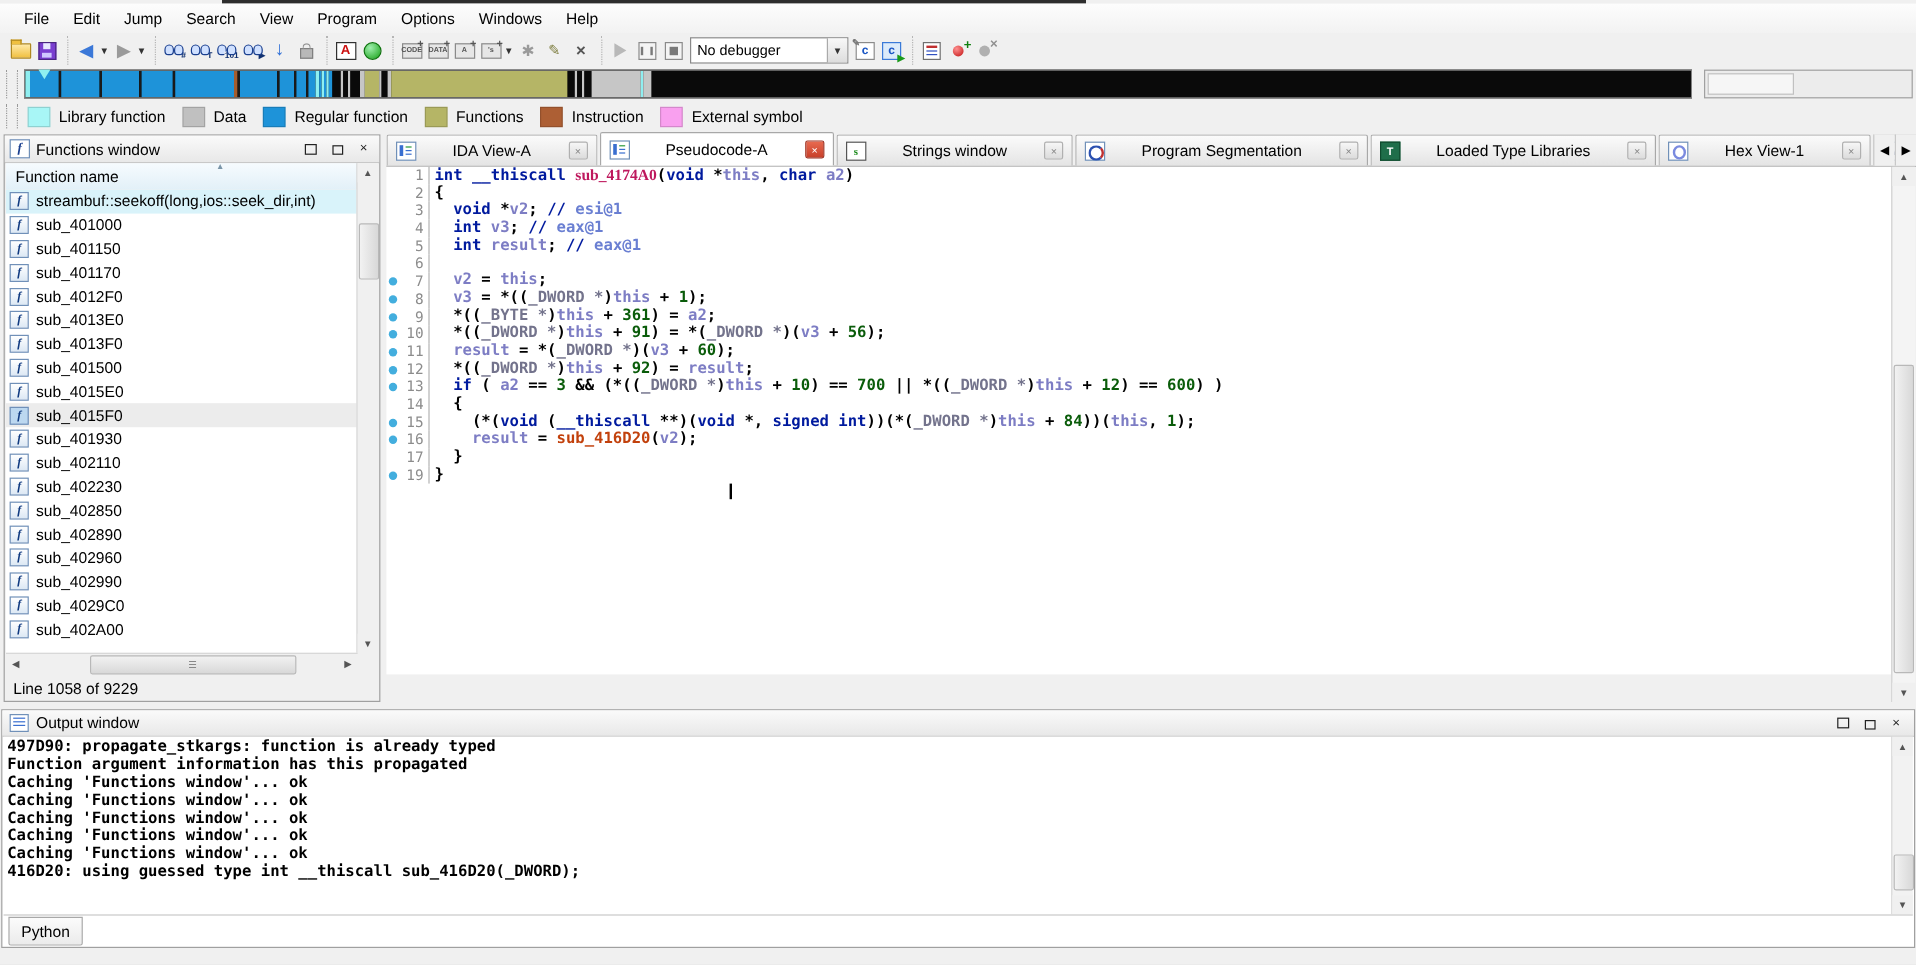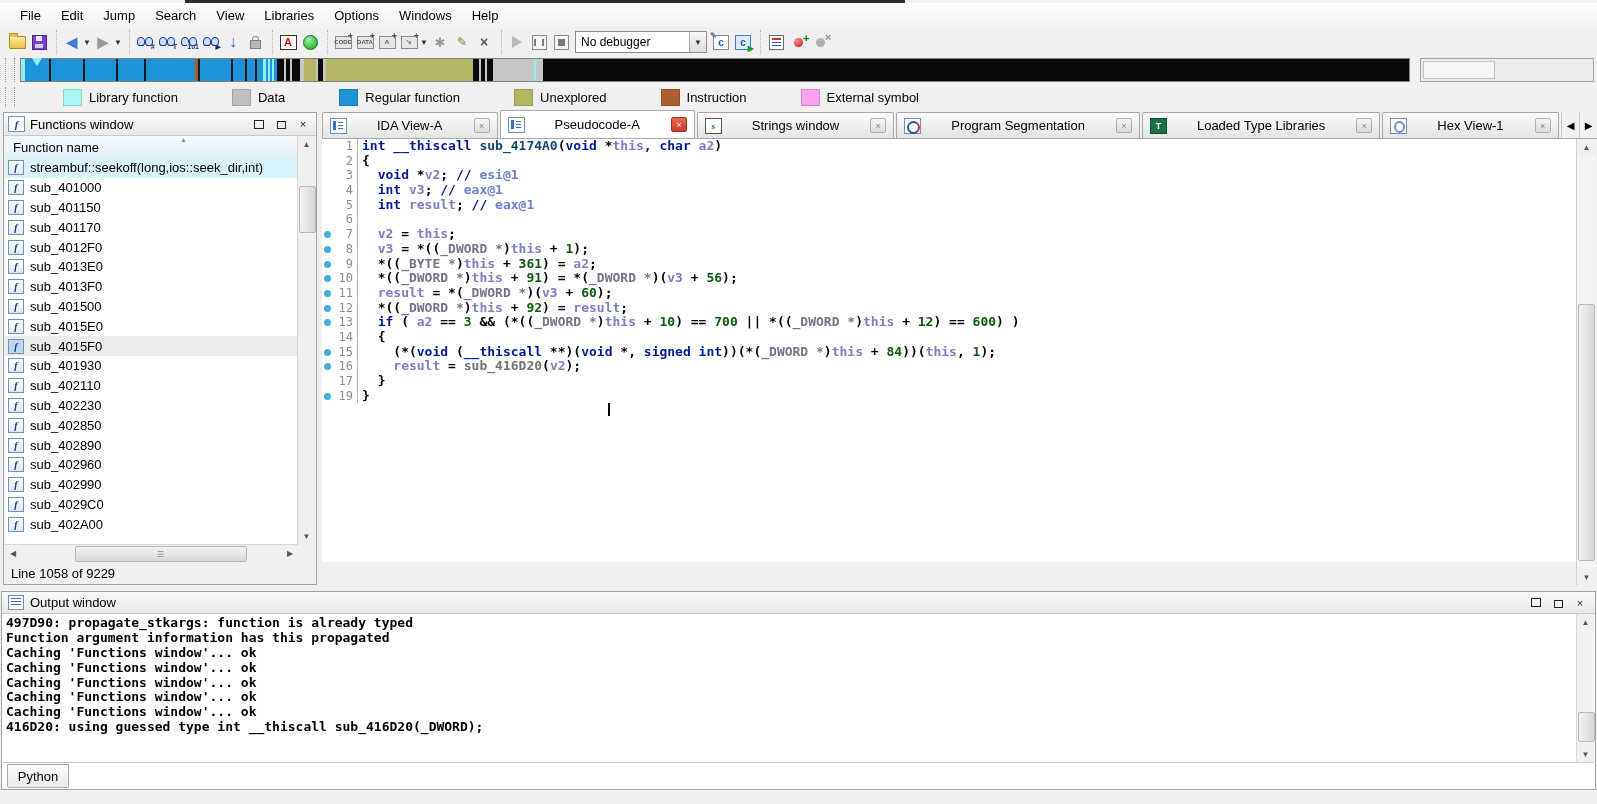--- a/index.html
+++ b/index.html
@@ -57,21 +57,21 @@
   .band-row{position:absolute;left:0;top:56px;width:100%;height:28px;}
   .grip{position:absolute;left:5px;top:2px;width:8px;height:24px;border-left:1px dotted #999;border-right:1px dotted #999;}
   .band{position:absolute;left:20px;top:2px;width:1388px;height:22px;border:1px solid #808080;display:flex;overflow:hidden;background:#000;}
   .band .seg{height:100%;}
   .band-marker{position:absolute;left:32px;top:2px;width:0;height:0;border-left:5px solid transparent;border-right:5px solid transparent;border-top:8px solid #8ff0f0;z-index:3;}
   .band-right{position:absolute;left:1420px;top:2px;width:172px;height:22px;border:1px solid #a0a0a0;background:#ececec;}
   .band-right .thumb{position:absolute;left:2px;top:2px;width:70px;height:16px;background:#f6f6f6;border:1px solid #c0c0c0;}
   
   .legend{position:absolute;left:0;top:84px;width:100%;height:26px;display:flex;align-items:center;font-size:13px;}
   .legend .grip2{width:8px;height:20px;border-left:1px dotted #999;border-right:1px dotted #999;margin:0 8px 0 5px;}
-  .legend-item{display:flex;align-items:center;margin-right:14px;margin-left:40px;}
+  .legend-item{display:flex;align-items:center;margin-right:14px;}
   .swatch{width:17px;height:15px;margin-right:7px;border:1px solid rgba(0,0,0,.15);}
   
   .func-panel{position:absolute;left:3px;top:112px;width:314px;height:473px;border:1px solid #a0a0a0;background:#f0f0f0;box-sizing:border-box;}
   .panel-title{height:22px;background:linear-gradient(#fafafa,#e8e8e8);border-bottom:1px solid #c8c8c8;display:flex;align-items:center;font-size:13px;padding:0 4px;}
   .panel-title .ptitle{flex:1;margin-left:5px;}
   .wbtn{width:18px;height:16px;display:inline-flex;align-items:center;justify-content:center;font-size:11px;color:#222;margin-left:4px;}
   .sq{width:8px;height:7px;border:1px solid #222;}
   .restore{width:7px;height:6px;border:1px solid #222;position:relative;background:#f0f0f0;margin-top:2px;}
   .restore:before{content:"";position:absolute;left:2px;top:-3px;width:7px;height:6px;border:1px solid #222;background:#f0f0f0;z-index:-1;}
   .ficon-title{width:15px;height:14px;border:1px solid #7090b8;background:#fff;color:#1a3f8f;font-style:italic;font-family:"Liberation Serif",serif;font-weight:bold;font-size:11px;display:flex;align-items:center;justify-content:center;}
@@ -111,21 +111,21 @@
   .tab.active .closebox{background:linear-gradient(#e86a50,#c8402a);border-color:#a03020;color:#fff;}
   .tab-scroll{position:absolute;right:0;top:0;height:26px;width:36px;display:flex;}
   .tsbtn{width:17px;height:100%;display:flex;align-items:center;justify-content:center;font-size:10px;background:#f0f0f0;border-left:1px solid #c8c8c8;}
   
   .code-area{position:absolute;left:322px;top:139px;right:21px;height:423px;background:#fff;font-family:"DejaVu Sans Mono",monospace;font-size:13px;font-weight:bold;overflow:hidden;}
   .code-line{height:14.7px;line-height:14.7px;white-space:pre;display:flex;}
   .gutter{width:36px;flex:none;position:relative;border-right:1px solid #b4b4b4;color:#8c8c8c;font-weight:normal;text-align:right;padding-right:4px;box-sizing:border-box;font-size:12px;}
   .gutter .dot{position:absolute;left:2px;top:4px;width:7px;height:7px;border-radius:50%;background:#43aede;}
   .ctext{padding-left:4px;}
   .kw{color:#001a9e;} .pl{color:#000;} .var{color:#7d7dc4;} .num{color:#0a5c0a;}
-  .cast{color:#73738c;} .cmk{color:#001a9e;} .cmv{color:#6a7fd2;} .fn{color:#737373;} .nm{color:#0c4a6e;}
+  .cast{color:#73738c;} .cmk{color:#001a9e;} .cmv{color:#6a7fd2;} .fn{color:#c2410c;} .nm{color:#be185d;font-family:Liberation Serif, serif;}
   .caret-bar{position:absolute;left:286px;top:264px;width:2px;height:13px;background:#000;}
   .code-vsb{position:absolute;right:1px;top:139px;width:19px;height:446px;background:#f4f4f4;border-left:1px solid #d0d0d0;}
   .code-vsb .sb-btn{width:19px;}
   .code-status{position:absolute;left:322px;top:562px;right:0;height:23px;background:#f0f0f0;border-top:1px solid #d0d0d0;display:flex;align-items:center;font-family:"DejaVu Sans Mono",monospace;font-size:13px;}
   .code-status .cell{border-right:1px solid #c0c0c0;height:100%;width:40px;}
   .code-status .addr{padding:0 6px;background:#fafafa;height:19px;display:flex;align-items:center;border:1px solid #e0e0e0;}
   
   .splitter{position:absolute;left:0;top:585px;width:100%;height:6px;background:#f0f0f0;}
   .output-win{position:absolute;left:1px;top:591px;width:1595px;height:199px;border:1px solid #a0a0a0;background:#fff;box-sizing:border-box;}
   .output-title{height:21px;background:linear-gradient(#fafafa,#e8e8e8);border-bottom:1px solid #c8c8c8;display:flex;align-items:center;font-size:13px;padding:0 6px;}
@@ -144,21 +144,21 @@
 
 <div class="app">
   <div class="top-artifact"></div>
 
   <div class="menubar">
       <span class="menu-item">File</span>
       <span class="menu-item">Edit</span>
       <span class="menu-item">Jump</span>
       <span class="menu-item">Search</span>
       <span class="menu-item">View</span>
-      <span class="menu-item">Libraries</span>
+      <span class="menu-item">Program</span>
       <span class="menu-item">Options</span>
       <span class="menu-item">Windows</span>
       <span class="menu-item">Help</span>
     </div>
 
   <div class="toolbar">
     <div class="tgroup">
       <span class="ticon">
           <span class="folder"></span>
         </span>
@@ -343,21 +343,21 @@
         <span class="legend-item">
           <span class="swatch" style="background: rgb(192, 192, 192);"></span>
           <span>Data</span>
         </span>
         <span class="legend-item">
           <span class="swatch" style="background: rgb(30, 147, 217);"></span>
           <span>Regular function</span>
         </span>
         <span class="legend-item">
           <span class="swatch" style="background: rgb(181, 181, 102);"></span>
-          <span>Unexplored</span>
+          <span>Functions</span>
         </span>
         <span class="legend-item">
           <span class="swatch" style="background: rgb(173, 95, 52);"></span>
           <span>Instruction</span>
         </span>
         <span class="legend-item">
           <span class="swatch" style="background: rgb(249, 160, 239);"></span>
           <span>External symbol</span>
         </span>
       </span>

